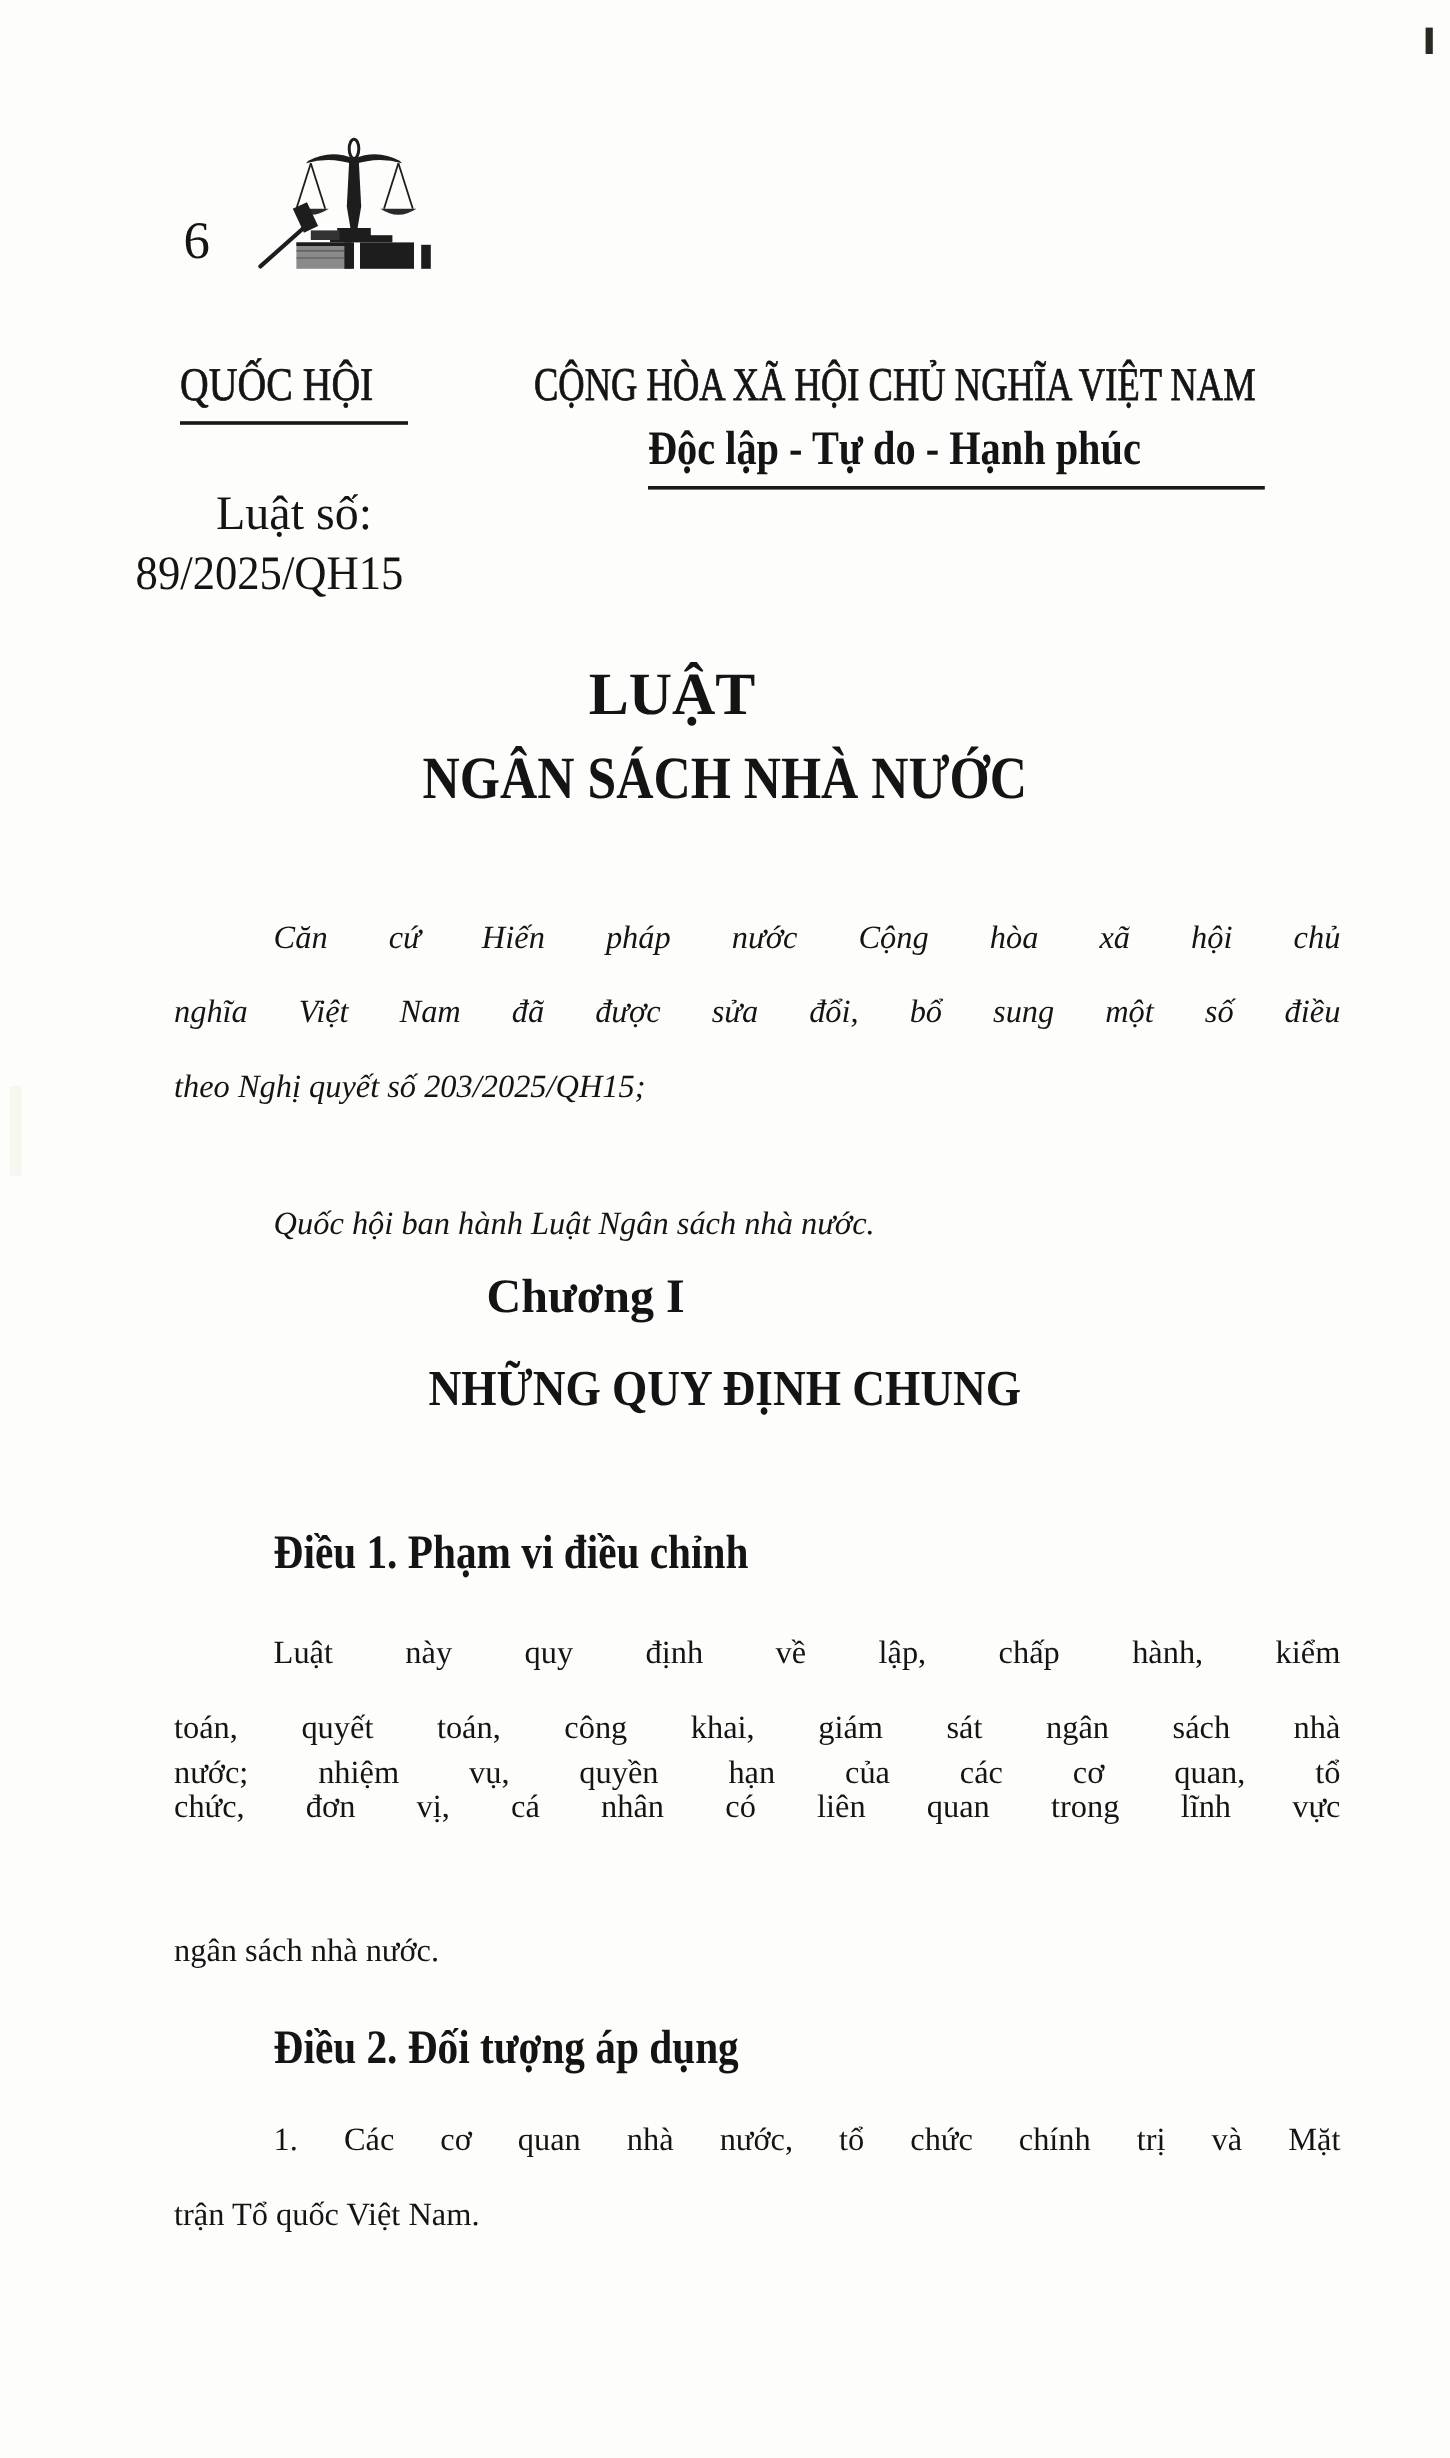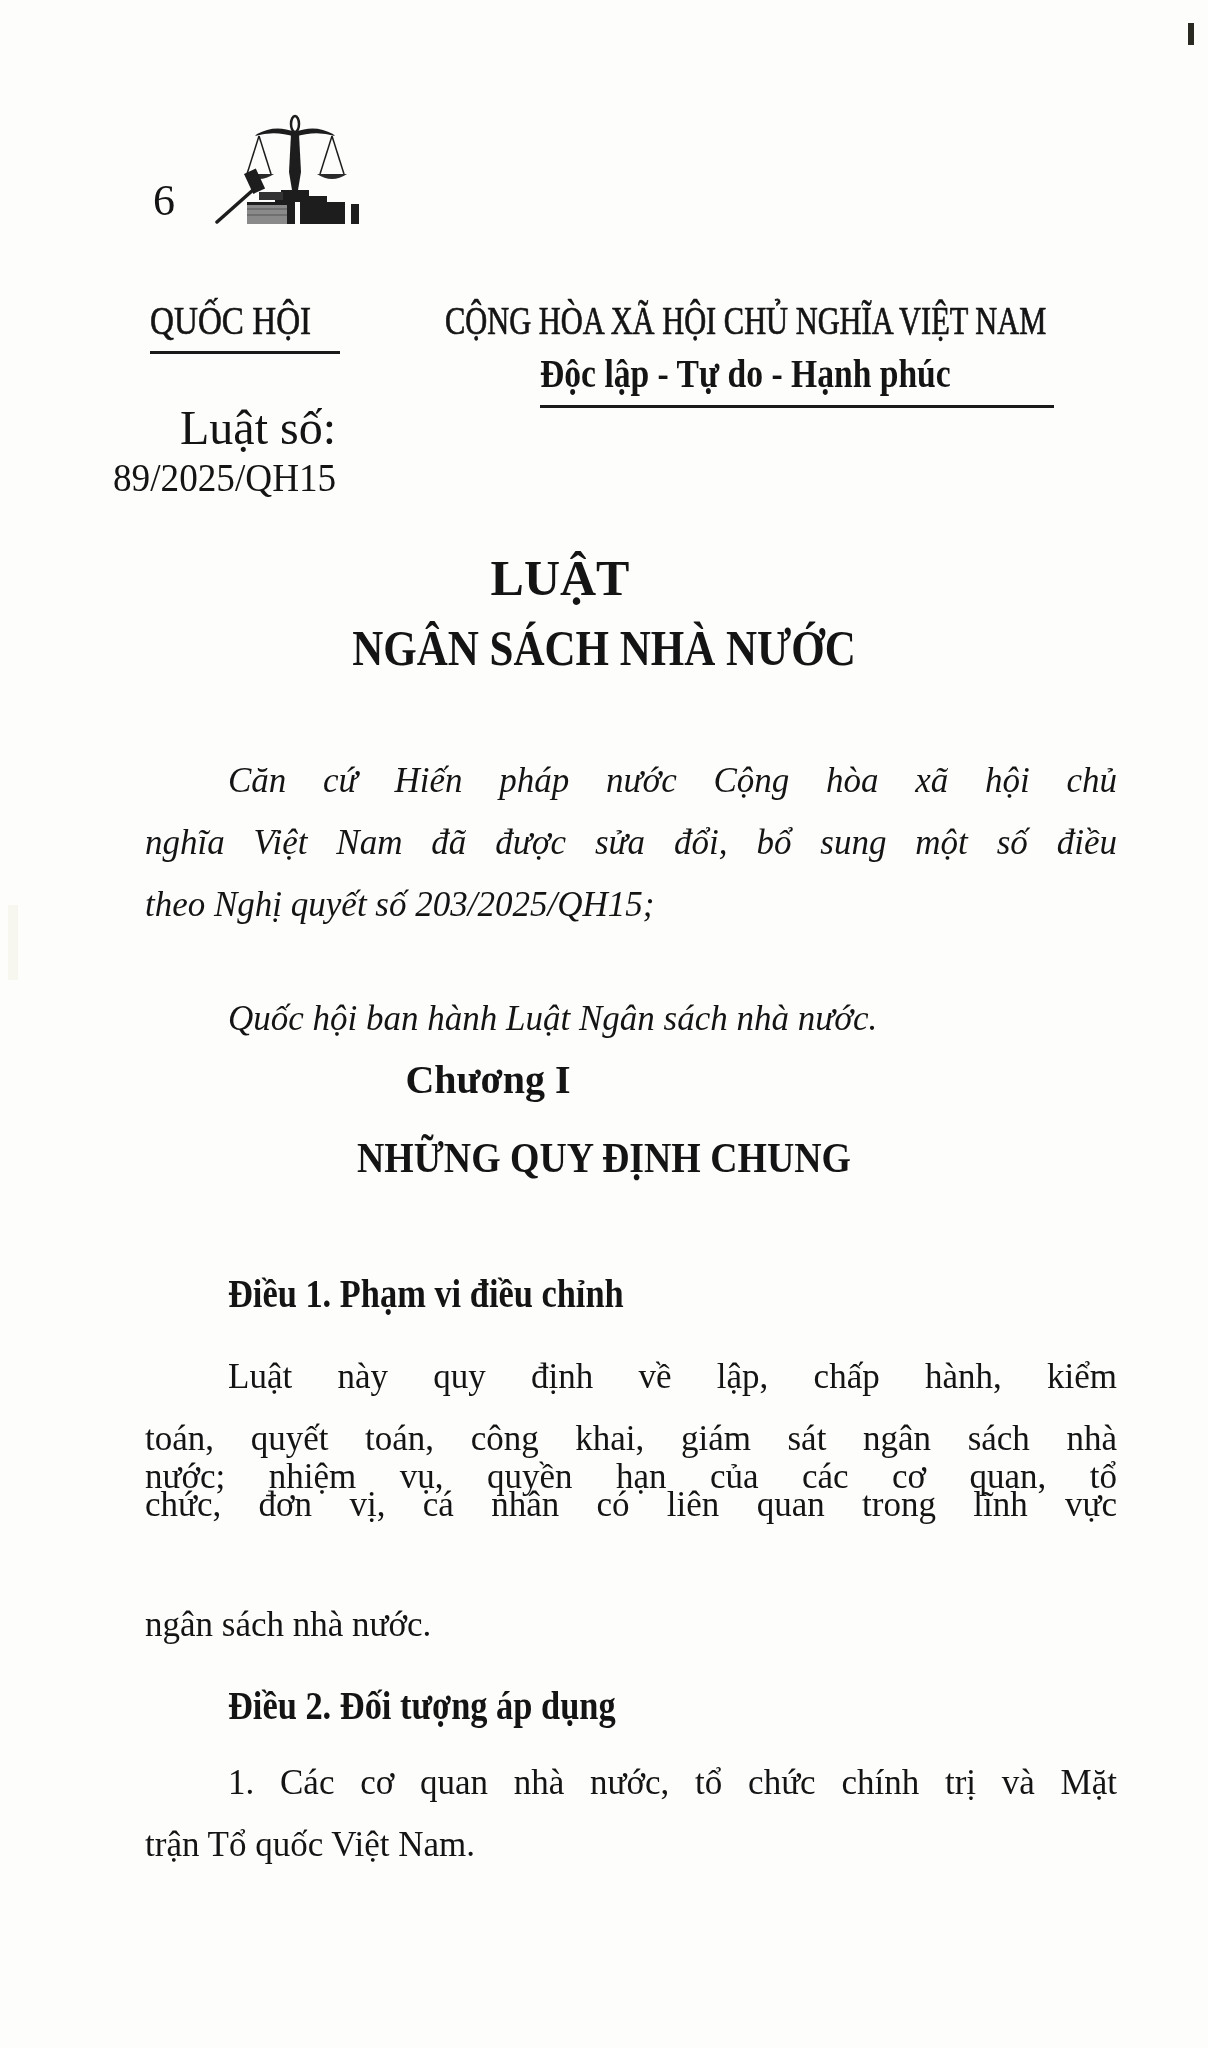--- a/index.html
+++ b/index.html
@@ -8,21 +8,21 @@
     background: #fdfdfc;
     font-family: "Liberation Serif", "DejaVu Serif", serif;
     color: #141414;
   }
   .abs { position: absolute; white-space: nowrap; }
   .bold { font-weight: bold; }
   .ital { font-style: italic; }
   .center { text-align: center; }
   .line {
     position: absolute; left: 145px; width: 972px;
-    font-size: 35px; line-height: 50px; white-space: nowrap;
+    font-size: 27px; line-height: 50px; white-space: nowrap;
     text-align: justify; text-align-last: justify;
   }
   .line.last { text-align-last: left; }
   .line.indent { padding-left: 83px; width: 889px; }
   .rule { position: absolute; height: 3px; background: #1a1a1a; }
   .scan-mark { position: absolute; background: #2b2a22; }
   .edge-fade { position: absolute; background: #f4f1e6; opacity: .6; }
 </style>
 </head>
 <body>
@@ -62,21 +62,21 @@
 
     <rect x="33" y="58" width="13" height="22" transform="rotate(-25 40 69)" fill="#1d1d1d"></rect>
     <line x1="38" y1="78" x2="2" y2="110" stroke="#1d1d1d" stroke-width="3.5" stroke-linecap="round"></line>
     <rect x="44" y="80" width="24" height="8" fill="#333"></rect>
   </svg>
 </div>
 
 <div class="abs bold" style="left:150px; top:298px; font-size:39px; line-height:46px; transform:scaleX(0.85); transform-origin:left top; font-weight:normal; -webkit-text-stroke:0.6px #141414;">QUỐC HỘI</div>
 <div class="rule" style="left:150px; top:351px; width:190px;"></div>
 
-<div class="abs" style="left:180px; top:404px; font-size:48px; line-height:48px;">Luật số:</div>
+<div class="abs" style="left:180px; top:404px; font-size:40px; line-height:48px;">Luật số:</div>
 <div class="abs" style="left:113px; top:454px; font-size:40px; line-height:48px; transform:scaleX(0.93); transform-origin:left top;">89/2025/QH15</div>
 
 <div class="abs" style="left:445px; top:298px; font-size:39px; line-height:46px; transform:scaleX(0.78); transform-origin:left top; -webkit-text-stroke:0.7px #141414;">CỘNG HÒA XÃ HỘI CHỦ NGHĨA VIỆT NAM</div>
 <div class="abs bold" style="left:540px; top:350px; font-size:40px; line-height:48px; transform:scaleX(0.84); transform-origin:left top;">Độc lập - Tự do - Hạnh phúc</div>
 <div class="rule" style="left:540px; top:405px; width:514px;"></div>
 
 <div class="abs bold center" style="left:0; width:1120px; top:548px; font-size:50px; line-height:60px;">LUẬT</div>
 <div class="abs bold center" style="left:0; width:1208px; top:618px; font-size:50px; line-height:60px; transform:scaleX(0.86); transform-origin:604px 0;">NGÂN SÁCH NHÀ NƯỚC</div>
 
 <div class="line ital indent" style="top:756px;">Căn cứ Hiến pháp nước Cộng hòa xã hội chủ</div>

